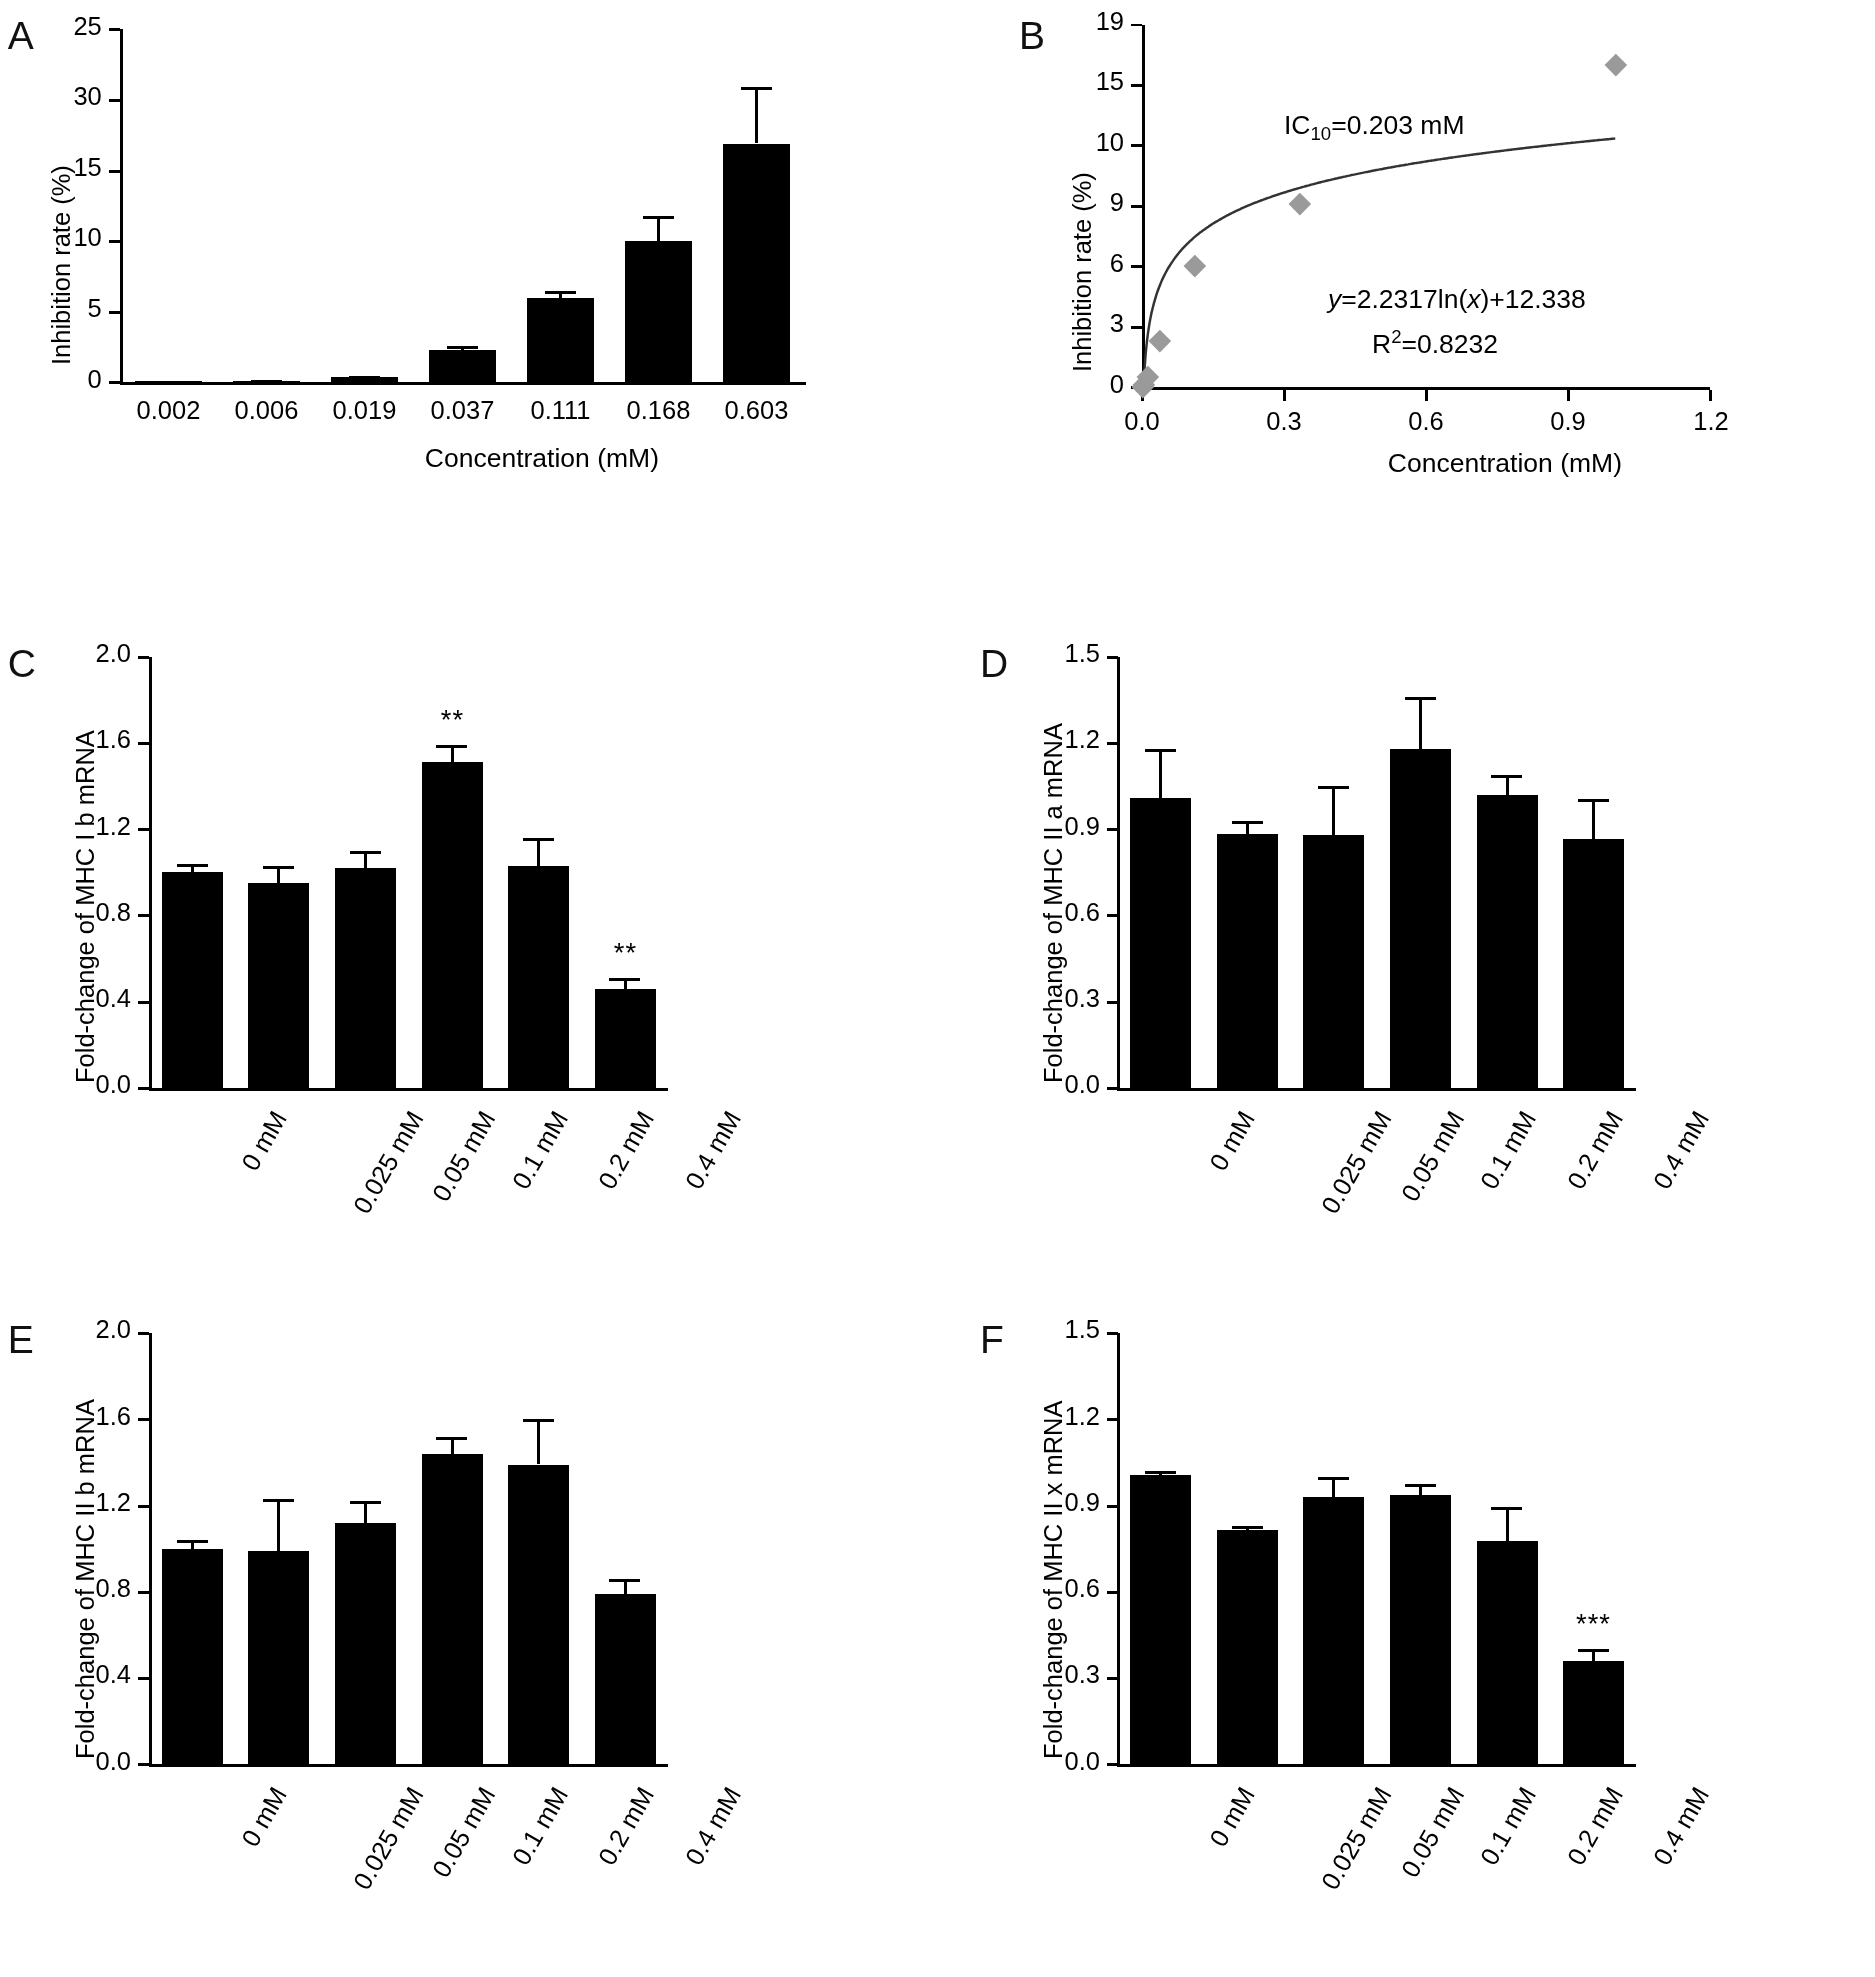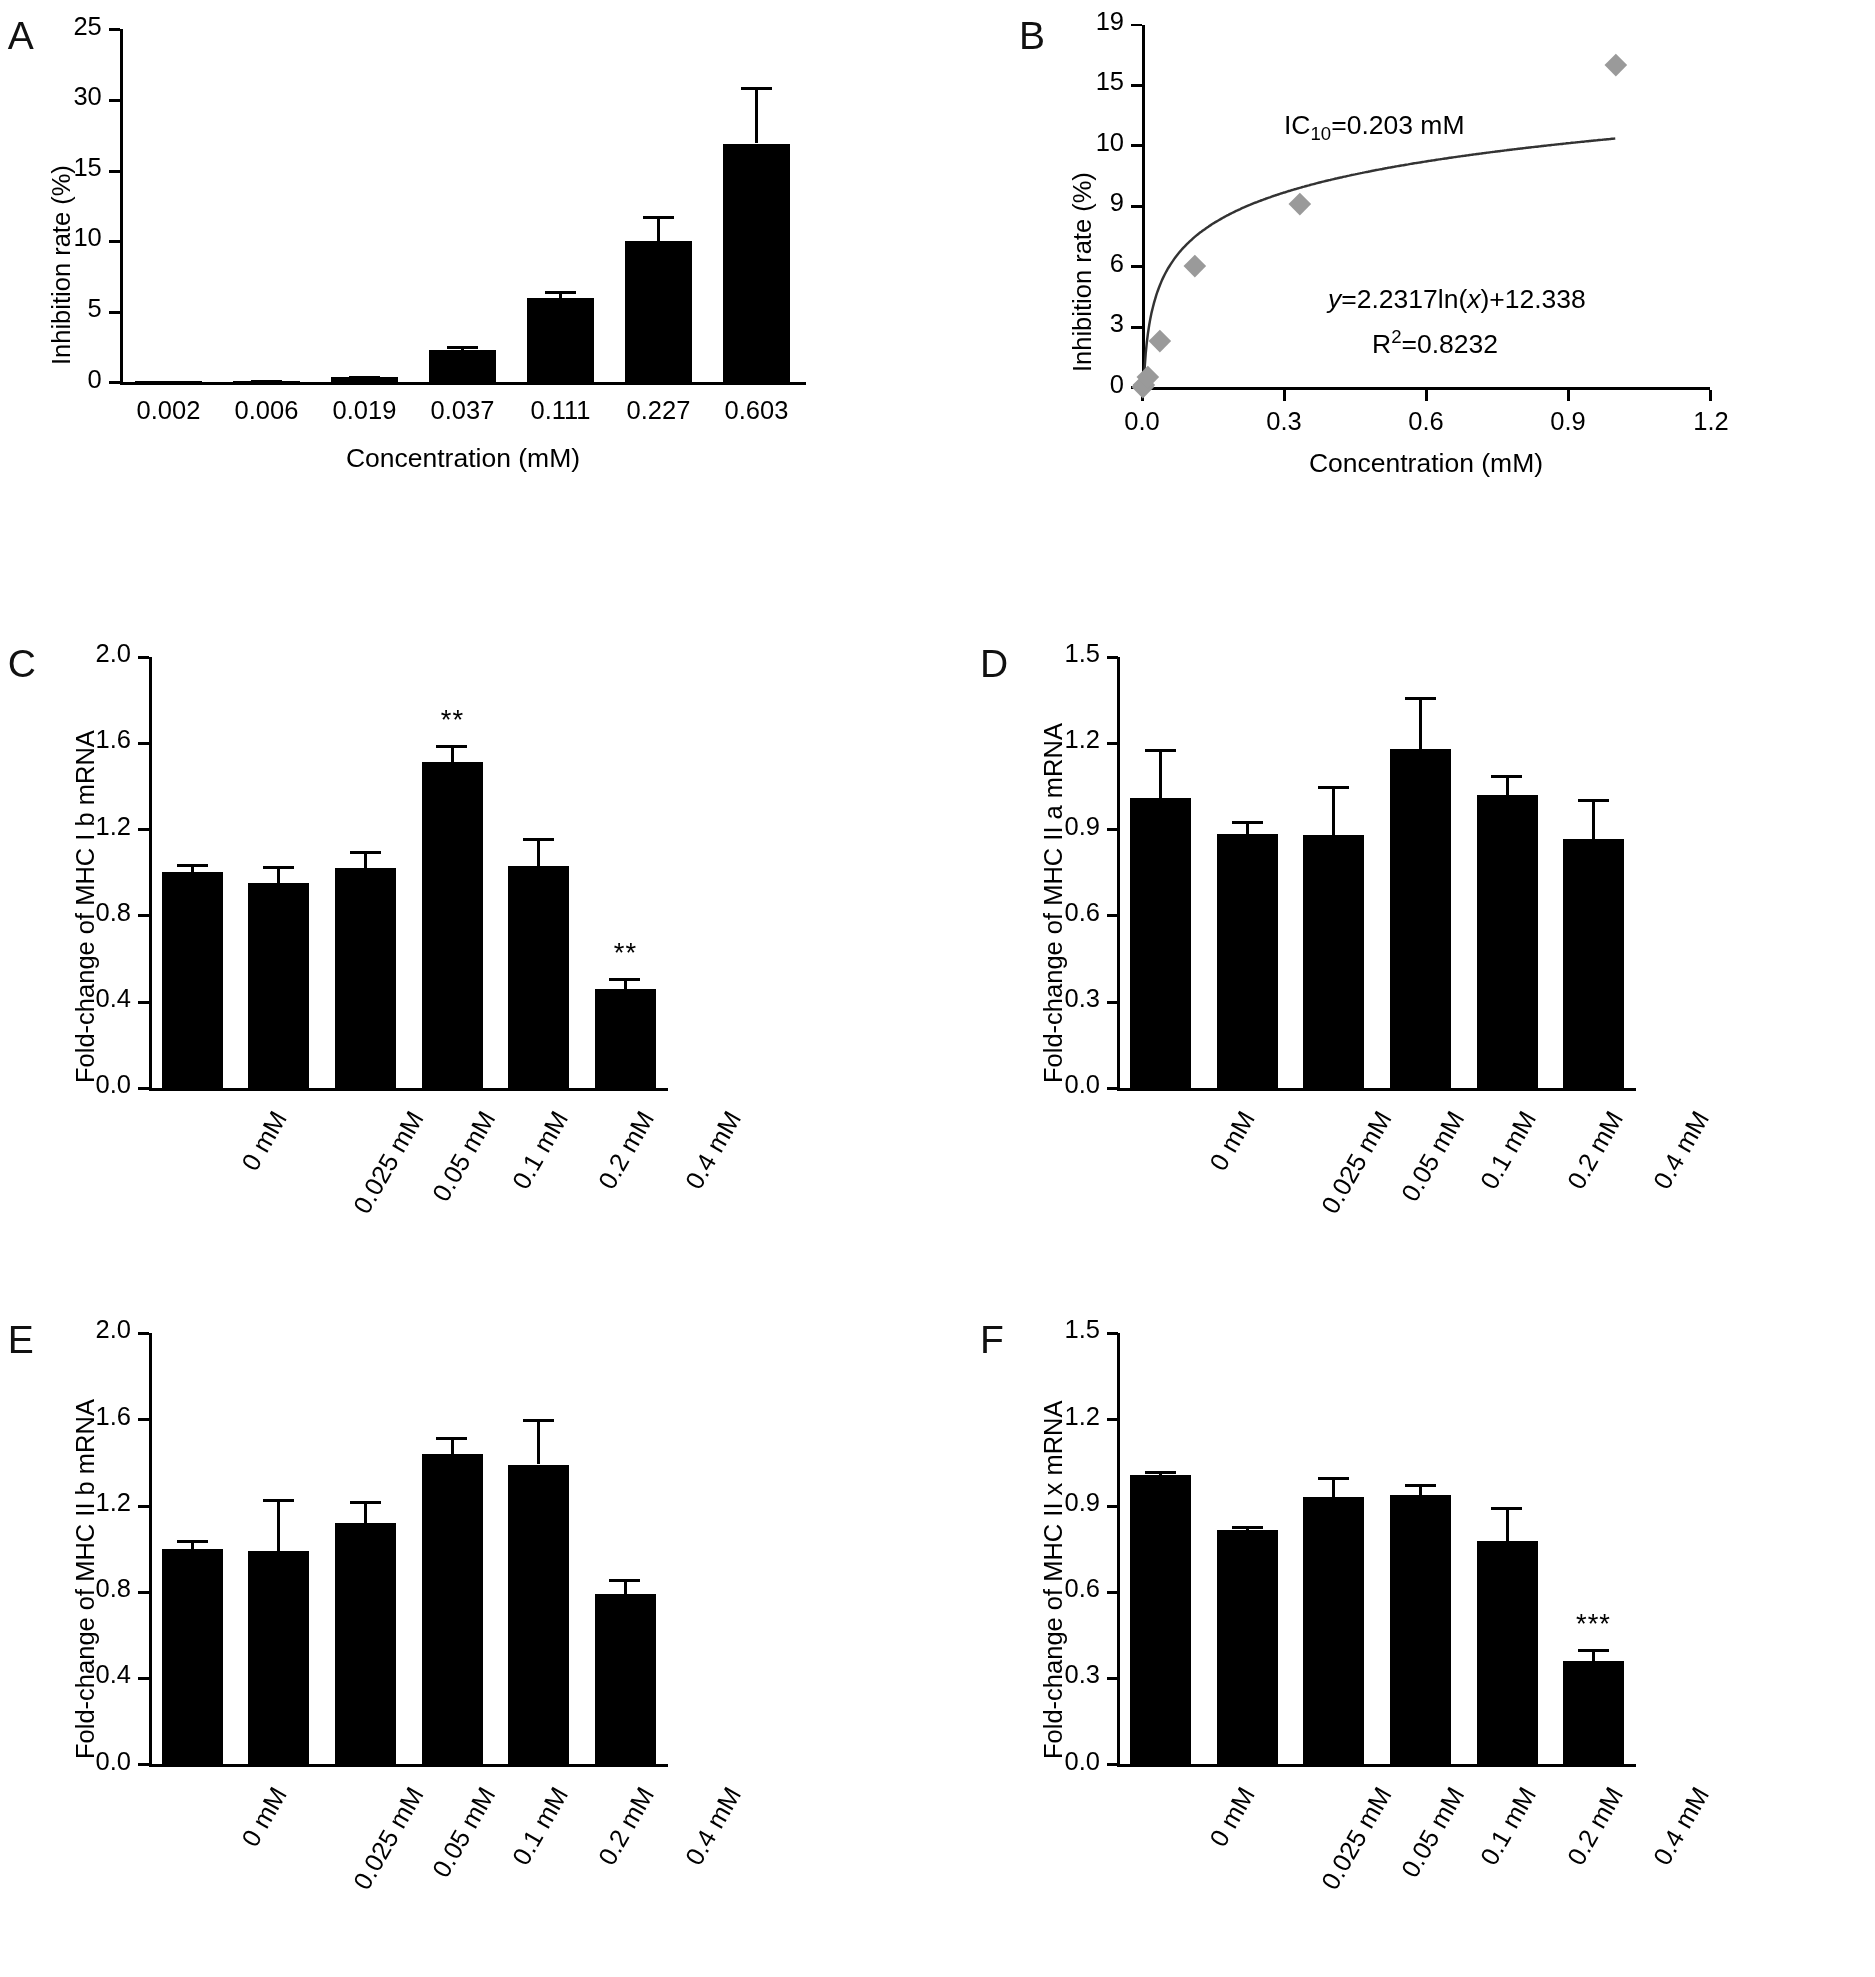--- a/index.html
+++ b/index.html
@@ -34,21 +34,21 @@
     position: absolute;
     transform-origin: 0 0;
     transform: rotate(-90deg);
     white-space: nowrap;
     font-size: 25.5px;
   }
   .xlabel {
     position: absolute;
     white-space: nowrap;
     font-size: 26.5px;
-    text-align: center;
+    text-align: right;
   }
   .tick-y {
     position: absolute;
     right: 0;
     text-align: right;
     font-size: 25.5px;
     white-space: nowrap;
   }
   .tick-x {
     position: absolute;
@@ -141,21 +141,21 @@
     <div class="errbar" style="left:461px;top:346px;height:4.2px;"></div>
     <div class="errcap" style="left:447px;top:346px;width:31px;"></div>
     <div class="tick-x" style="left:389px;top:396px;width:147px;text-align:center;">0.037</div>
     <div class="bar" style="left:527px;top:298px;width:67px;height:85px;"></div>
     <div class="errbar" style="left:559px;top:291px;height:7px;"></div>
     <div class="errcap" style="left:545px;top:291px;width:31px;"></div>
     <div class="tick-x" style="left:487px;top:396px;width:147px;text-align:center;">0.111</div>
     <div class="bar" style="left:625px;top:241px;width:67px;height:141px;"></div>
     <div class="errbar" style="left:657px;top:216px;height:25.4px;"></div>
     <div class="errcap" style="left:643px;top:216px;width:31px;"></div>
-    <div class="tick-x" style="left:585px;top:396px;width:147px;text-align:center;">0.227</div>
+    <div class="tick-x" style="left:585px;top:396px;width:147px;text-align:center;">0.168</div>
     <div class="bar" style="left:723px;top:144px;width:67px;height:239px;"></div>
     <div class="errbar" style="left:755px;top:87px;height:56px;"></div>
     <div class="errcap" style="left:741px;top:87px;width:31px;"></div>
     <div class="tick-x" style="left:683px;top:396px;width:147px;text-align:center;">0.603</div>
     <div class="xlabel" style="left:267px;top:443px;width:392px;">Concentration (mM)</div>
     <div class="panel" style="left:0px;top:627px;width:843px;height:608px;"></div>
     <div class="panel-letter" style="left:7.8px;top:642px;">C</div>
     <div class="axis-line" style="left:149px;top:657px;width:2.9px;height:431px;"></div>
     <div class="axis-line" style="left:149px;top:1088px;width:519px;height:2.9px;"></div>
     <div class="tickmark" style="left:138px;top:1087px;width:10.8px;height:2.9px;"></div>

